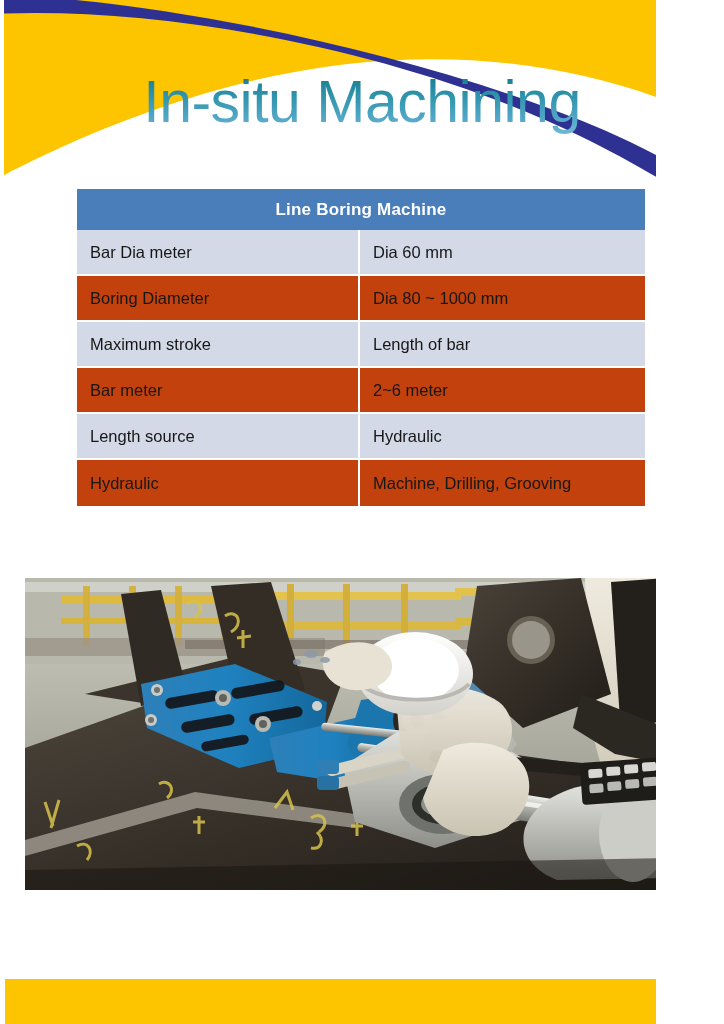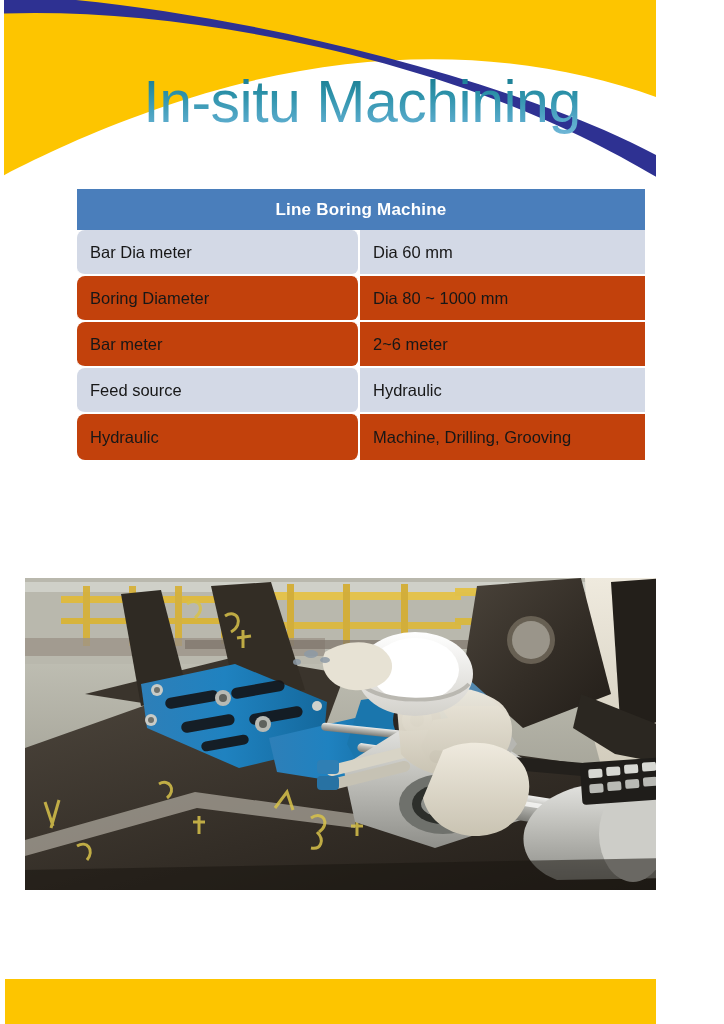--- a/index.html
+++ b/index.html
@@ -73,21 +73,21 @@
     letter-spacing: 0.2px;
   }
   #spec-table td {
     height: 46px;
     font-size: 16.5px;
     color: #171717;
     vertical-align: middle;
     padding: 0 0 0 13px;
     border-bottom: 2px solid #ffffff;
   }
-  #spec-table td.col-label { width: 283px; border-right: 2px solid #ffffff; border-radius: 8px; }
+  #spec-table td.col-label { width: 283px; border-right: 2px solid #ffffff; }
   #spec-table td.col-value { width: 285px; }
   #spec-table tr.row-odd  td { background: #d3d9e6; }
   #spec-table tr.row-even td { background: #c2410c; }
   #spec-table tr:last-child td { border-bottom: none; }
 
   
   #photo-figure {
     position: absolute;
     left: 25px;
     top: 578px;
@@ -150,26 +150,30 @@
     </thead>
     <tbody>
       <tr class="row-odd">
         <td class="col-label">Bar Dia meter</td>
         <td class="col-value">Dia 60 mm</td>
       </tr>
       <tr class="row-even">
         <td class="col-label">Boring Diameter</td>
         <td class="col-value">Dia 80 ~ 1000 mm</td>
       </tr>
+      <tr class="row-odd">
+        <td class="col-label">Maximum stroke</td>
+        <td class="col-value">Length of bar</td>
+      </tr>
       <tr class="row-even">
         <td class="col-label">Bar meter</td>
         <td class="col-value">2~6 meter</td>
       </tr>
       <tr class="row-odd">
-        <td class="col-label">Feed source</td>
+        <td class="col-label">Length source</td>
         <td class="col-value">Hydraulic</td>
       </tr>
       <tr class="row-even">
         <td class="col-label">Hydraulic</td>
         <td class="col-value">Machine, Drilling, Grooving</td>
       </tr>
     </tbody>
   </table>
 
   <figure id="photo-figure">

